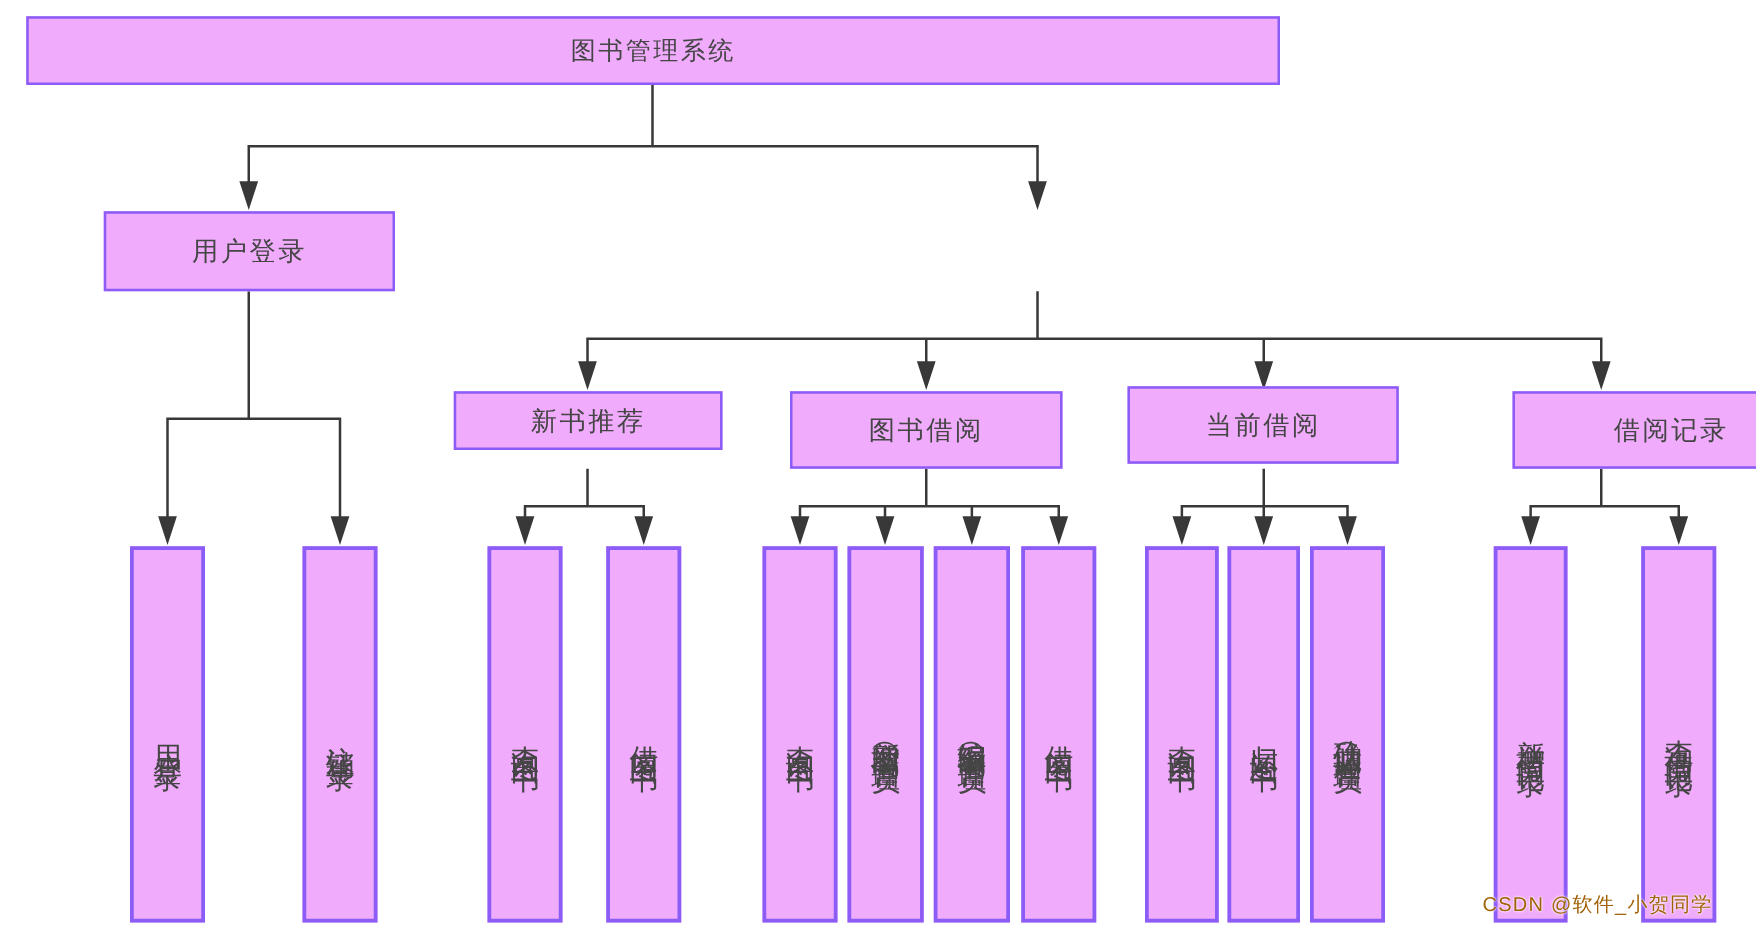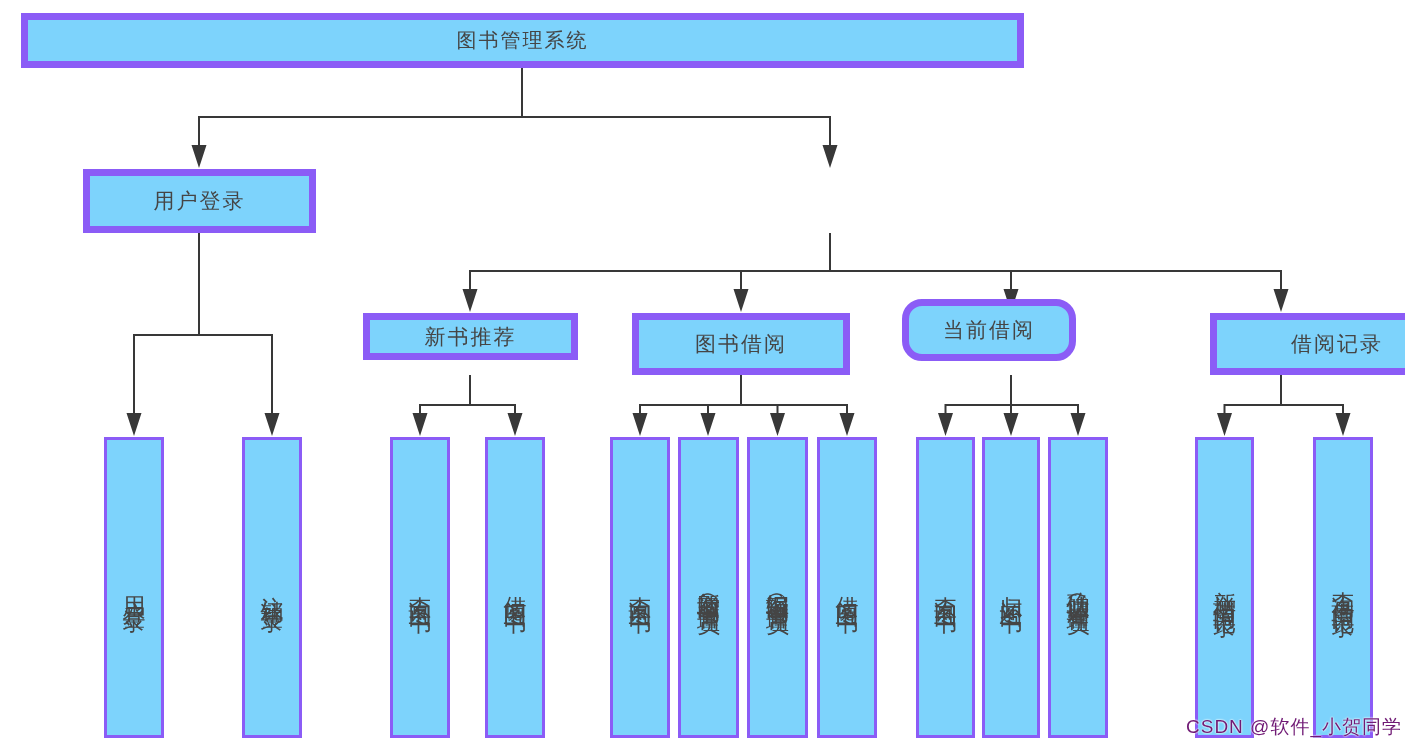--- a/index.html
+++ b/index.html
@@ -2,33 +2,33 @@
 <html><head>
 <meta charset="utf-8">
 <style>
   html,body{margin:0;padding:0;background:#ffffff;}
   .stage{
     position:relative;width:1405px;height:747px;background:#ffffff;
     font-family:"Liberation Sans",sans-serif;color:#454545;overflow:hidden;
   }
   .connectors{position:absolute;left:0;top:0;width:1405px;height:747px;z-index:1;}
   .node{
-    position:absolute;box-sizing:border-box;border:7px solid #8b5cf6;background:#7dd3fc;
+    position:absolute;box-sizing:border-box;border:2px solid #8b5cf6;background:#f0abfc;
     display:flex;align-items:center;justify-content:center;z-index:2;
     font-size:21px;letter-spacing:2px;color:#454545;white-space:nowrap;
   }
   .leaf{
     writing-mode:vertical-rl;text-orientation:mixed;
     font-size:23px;letter-spacing:5px;line-height:1;white-space:normal;
     border-width:3px;
   }
   .leaf span{display:block;}
   .watermark{
     position:absolute;left:1186px;top:714px;z-index:6;
-    font-size:19px;letter-spacing:1px;color:#701a75;
+    font-size:16px;letter-spacing:1px;color:#a16207;
     text-shadow:0 0 2px #ffffff,0 0 2px #ffffff;
     white-space:nowrap;
   }
 </style>
 </head>
 <body>
 
 <div class="stage">
 
   <svg class="connectors" viewBox="0 0 1405 747" xmlns="http://www.w3.org/2000/svg">
@@ -95,21 +95,21 @@
   <div class="node" style="left:83px;top:169px;width:233px;height:64px;">
     <span>用户登录</span>
   </div>
 
   <div class="node" style="left:363px;top:313px;width:215px;height:47px;">
     <span>新书推荐</span>
   </div>
   <div class="node" style="left:632px;top:313px;width:218px;height:62px;">
     <span>图书借阅</span>
   </div>
-  <div class="node" style="left:902px;top:299px;width:174px;height:62px;border-radius:20px;">
+  <div class="node" style="left:902px;top:309px;width:217px;height:62px;">
     <span>当前借阅</span>
   </div>
   <div class="node" style="left:1192px;top:313px;width:254px;height:62px;margin-left:18px;">
     <span>借阅记录</span>
   </div>
 
   <div class="node leaf" style="left:104px;top:437px;width:60px;height:301px;">
     <span>用户登录</span>
   </div>
   <div class="node leaf" style="left:242px;top:437px;width:60px;height:301px;">

